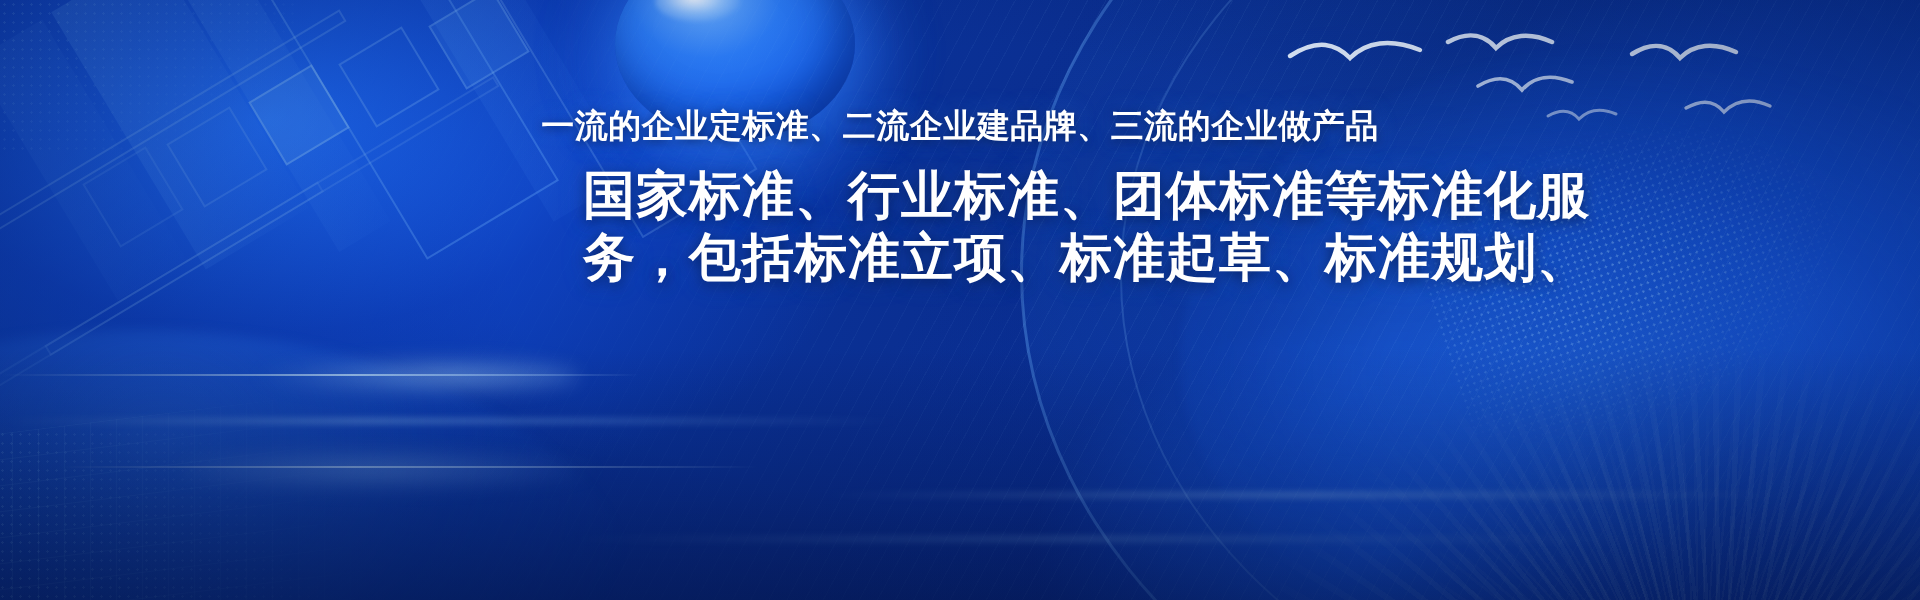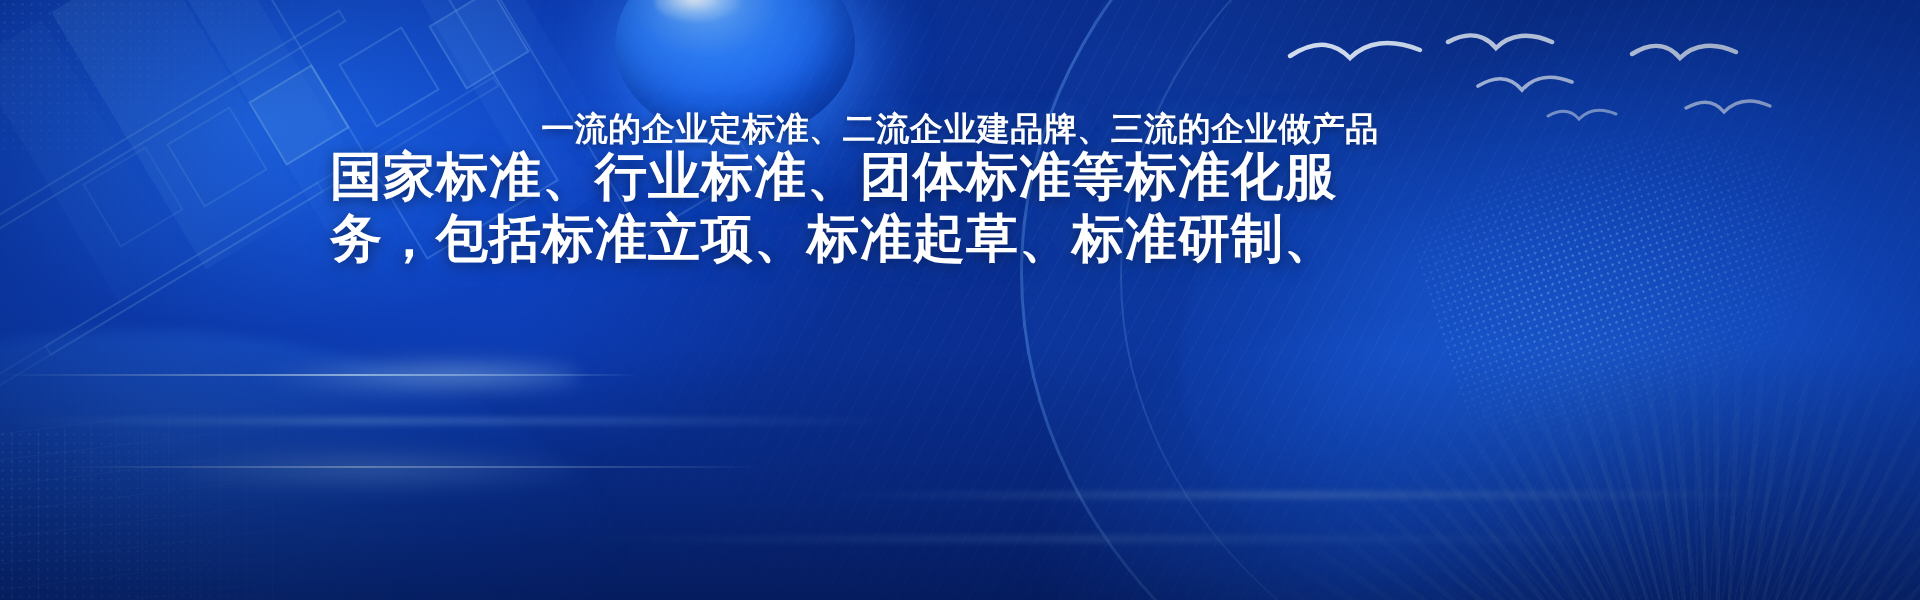--- a/index.html
+++ b/index.html
@@ -1,21 +1,21 @@
 <!DOCTYPE html>
 <html><head>
 <meta charset="utf-8">
 <title>Banner</title>
 <style>
   html,body{margin:0;padding:0;background:#04224f;}
   #banner{
     position:relative;
     width:1920px;height:600px;
     overflow:hidden;
-    font-family:Liberation Sans, sans-serif;
+    font-family:Liberation Mono, monospace;
     background:#0b3fa8;
   }
   .layer{position:absolute;top:0;left:0;width:1920px;height:600px;pointer-events:none;}
 
   
   #bg-base{
     background:
       radial-gradient(ellipse 900px 560px at 14% 20%, rgba(32,112,255,.95) 0%, rgba(18,74,214,.55) 38%, rgba(6,34,120,0) 72%),
       radial-gradient(ellipse 760px 520px at 72% 92%, rgba(24,96,246,.75) 0%, rgba(10,48,160,.30) 46%, rgba(4,26,92,0) 78%),
       radial-gradient(ellipse 1100px 700px at 93% 55%, rgba(20,86,235,.70) 0%, rgba(8,40,140,.25) 50%, rgba(3,22,84,0) 80%),
@@ -132,22 +132,23 @@
   }
   #headline{
     margin-top:112px;
     font-size:33px;line-height:1;
     letter-spacing:.5px;
     color:#ffffff;font-weight:700;
     text-shadow:0 2px 10px rgba(2,20,70,.75), 0 0 22px rgba(60,140,255,.45);
     white-space:nowrap;
   }
   #body-lines{
+    margin-top:24px;
     width:1260px;
-    text-align:left;
+    text-align:right;
   }
   .body-line{
     font-size:52px;
     line-height:62px;
     color:#ffffff;font-weight:700;
     letter-spacing:1px;
     text-shadow:0 3px 14px rgba(2,18,66,.80), 0 0 26px rgba(50,132,255,.40);
     white-space:nowrap;
   }
 </style>
@@ -230,17 +231,17 @@
 
   </div>
 
   <div class="layer" id="bg-vignette"></div>
   <div class="layer" id="bg-dark-bottom"></div>
 
   <div id="text-block">
     <div id="headline">一流的企业定标准、二流企业建品牌、三流的企业做产品</div>
     <div id="body-lines">
       <div class="body-line">国家标准、行业标准、团体标准等标准化服</div>
-      <div class="body-line">务，包括标准立项、标准起草、标准研制、</div>
+      <div class="body-line">务，包括标准立项、标准起草、标准规划、</div>
     </div>
   </div>
 
 </div>
 
 </body></html>

